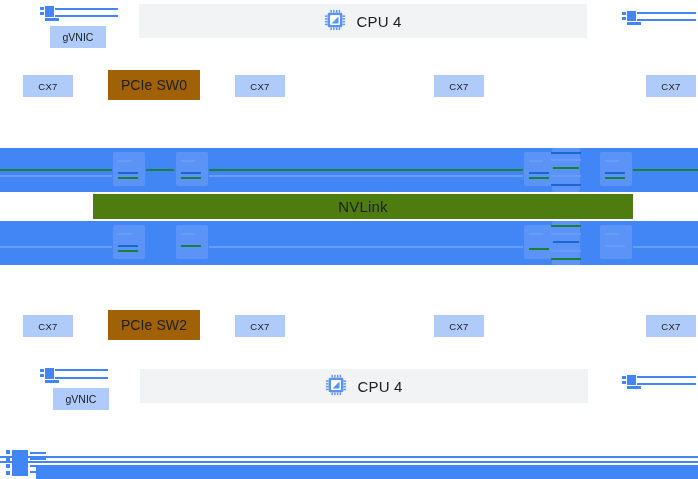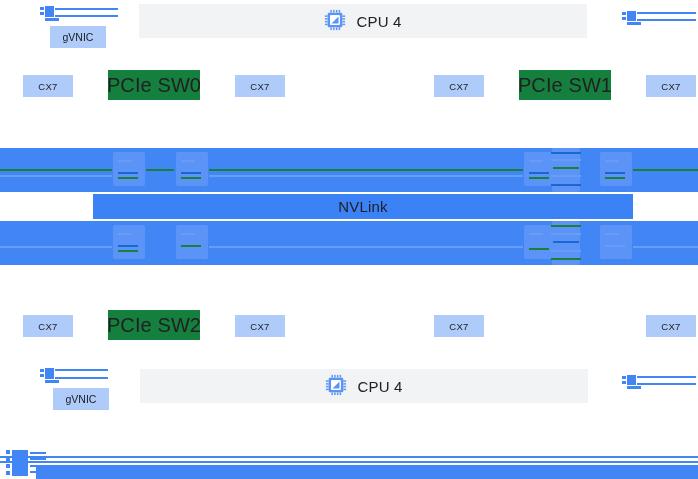--- a/index.html
+++ b/index.html
@@ -41,36 +41,36 @@
   
   .cx7-box {
     background: #aecbfa;
     color: #202124;
     font-size: 9.5px;
     letter-spacing: .3px;
   }
 
   
   .pcie-box {
-    background: #15803d;
-    color: #202124;
-    font-size: 20px;
+    background: #a16207;
+    color: #202124;
+    font-size: 14px;
     letter-spacing: .1px;
   }
 
   
   .gvnic-box {
     background: #aecbfa;
     color: #202124;
     font-size: 10.5px;
   }
 
   
   .nvlink-box {
-    background: #3b82f6;
+    background: #4d7c0f;
     color: #202124;
     font-size: 15px;
     letter-spacing: .2px;
   }
 
   
   .gpu-band {
     position: absolute;
     left: 0;
     width: 698px;
@@ -183,23 +183,20 @@
   </div>
 
   <div class="node cx7-box" style="left:235px; top:75px; width:50px; height:22px;">
     <span>CX7</span>
   </div>
 
   <div class="node cx7-box" style="left:434px; top:75px; width:50px; height:22px;">
     <span>CX7</span>
   </div>
 
-  <div class="node pcie-box" style="left:519px; top:70px; width:92px; height:30px;">
-    <span>PCIe SW1</span>
-  </div>
 
   <div class="node cx7-box" style="left:646px; top:75px; width:50px; height:22px;">
     <span>CX7</span>
   </div>
 
   <div class="gpu-band" style="top:148px; height:44px;">
     <div class="gpu-band-inner">
 
       <div class="gpu-card" style="left:113px; top:4px;  width:32px; height:34px;"></div>
       <div class="gpu-line pale" style="left:118px; top:12px; width:14px;"></div>

